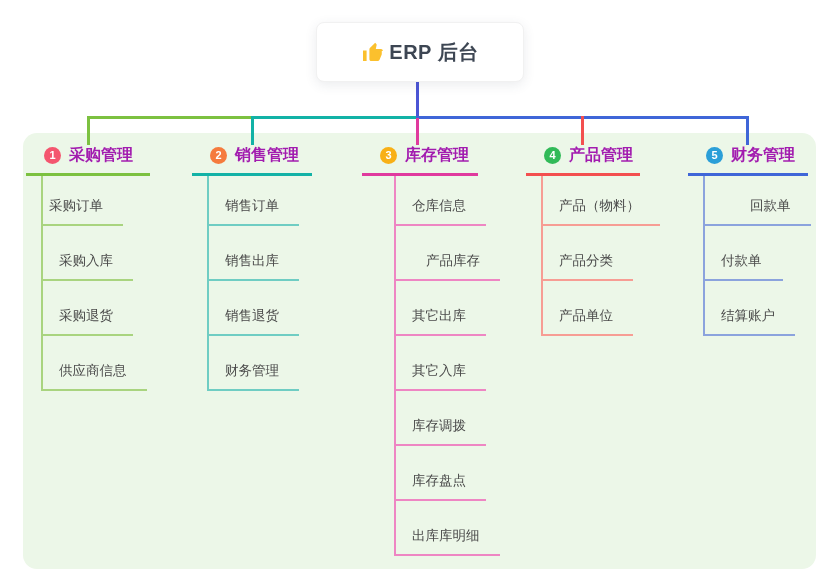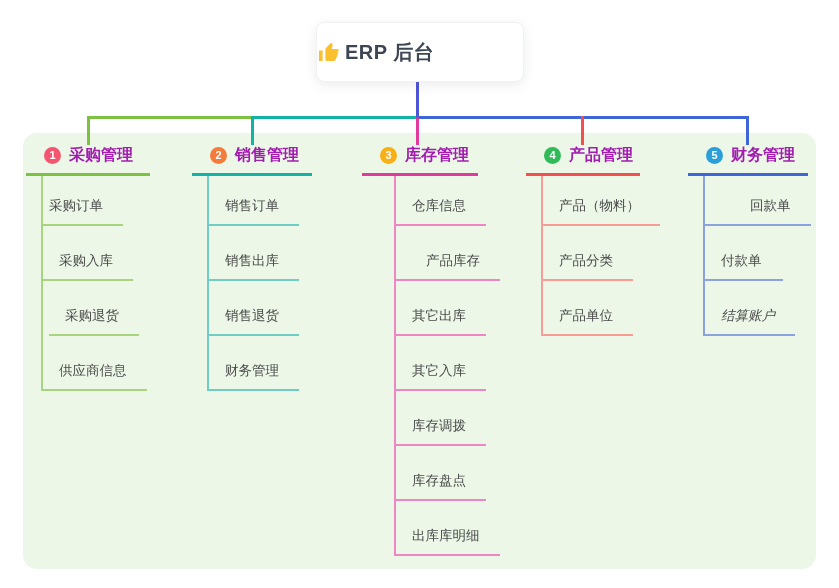--- a/index.html
+++ b/index.html
@@ -4,21 +4,21 @@
 <style>
   * { margin: 0; padding: 0; box-sizing: border-box; }
   html, body { width: 839px; height: 588px; background: #ffffff; overflow: hidden;
     font-family: "Liberation Sans", "DejaVu Sans", sans-serif; }
   .stage { position: relative; width: 839px; height: 588px; }
 
   
   .root-card { position: absolute; left: 316px; top: 22px; width: 208px; height: 60px;
     background: #ffffff; border: 1px solid #f1f1f1; border-radius: 8px;
     box-shadow: 0 3px 12px rgba(60,70,90,.10);
-    display: flex; align-items: center; gap: 4px;
+    display: flex; align-items: center; justify-content: center; gap: 4px;
     z-index: 3; cursor: pointer; }
   .root-icon { width: 24px; height: 24px; display: inline-flex; }
   .root-icon svg { width: 24px; height: 24px; }
   .root-label { font-size: 20px; font-weight: 600; letter-spacing: .5px; }
 
   
   .line { position: absolute; z-index: 1; }
   .trunk       { left: 416px; top: 82px;  width: 3px;   height: 35px; }
   .bus-green   { left: 87px;  top: 116px; width: 167px; height: 3px; }
   .bus-teal    { left: 253px; top: 116px; width: 164px; height: 3px; }
@@ -85,21 +85,21 @@
 
   <div id="columns-host">
       <div class="branch col-1">
     <div class="branch-title" style="border-bottom-color: rgb(124, 193, 64);">
       <span class="badge" style="background: rgb(244, 86, 111);">1</span>
       <span class="branch-label">采购管理</span>
     </div>
     <div class="children" style="border-left-color: rgb(169, 212, 127);">
           <div class="child" style="border-bottom-color: rgb(169, 212, 127); padding-left: 6px;">采购订单</div>
           <div class="child" style="border-bottom-color: rgb(169, 212, 127);">采购入库</div>
-          <div class="child" style="border-bottom-color: rgb(169, 212, 127); margin-left: 6px;">采购退货</div>
+          <div class="child" style="border-bottom-color: rgb(169, 212, 127);">采购退货</div>
           <div class="child" style="border-bottom-color: rgb(169, 212, 127);">供应商信息</div>
         </div>
   </div>
       <div class="branch col-2">
     <div class="branch-title" style="border-bottom-color: rgb(18, 178, 166);">
       <span class="badge" style="background: rgb(245, 123, 61);">2</span>
       <span class="branch-label">销售管理</span>
     </div>
     <div class="children" style="border-left-color: rgb(111, 205, 195);">
           <div class="child" style="border-bottom-color: rgb(111, 205, 195);">销售订单</div>
@@ -135,17 +135,17 @@
         </div>
   </div>
       <div class="branch col-5">
     <div class="branch-title" style="border-bottom-color: rgb(63, 102, 216);">
       <span class="badge" style="background: rgb(43, 159, 216);">5</span>
       <span class="branch-label">财务管理</span>
     </div>
     <div class="children" style="border-left-color: rgb(139, 163, 221);">
           <div class="child" style="border-bottom-color: rgb(139, 163, 221); padding-left: 45px;">回款单</div>
           <div class="child" style="border-bottom-color: rgb(139, 163, 221);">付款单</div>
-          <div class="child" style="border-bottom-color: rgb(139, 163, 221); font-style: italic;">结算账户</div>
+          <div class="child" style="border-bottom-color: rgb(139, 163, 221);">结算账户</div>
         </div>
   </div>
     </div>
 </div>
 
 </body></html>

